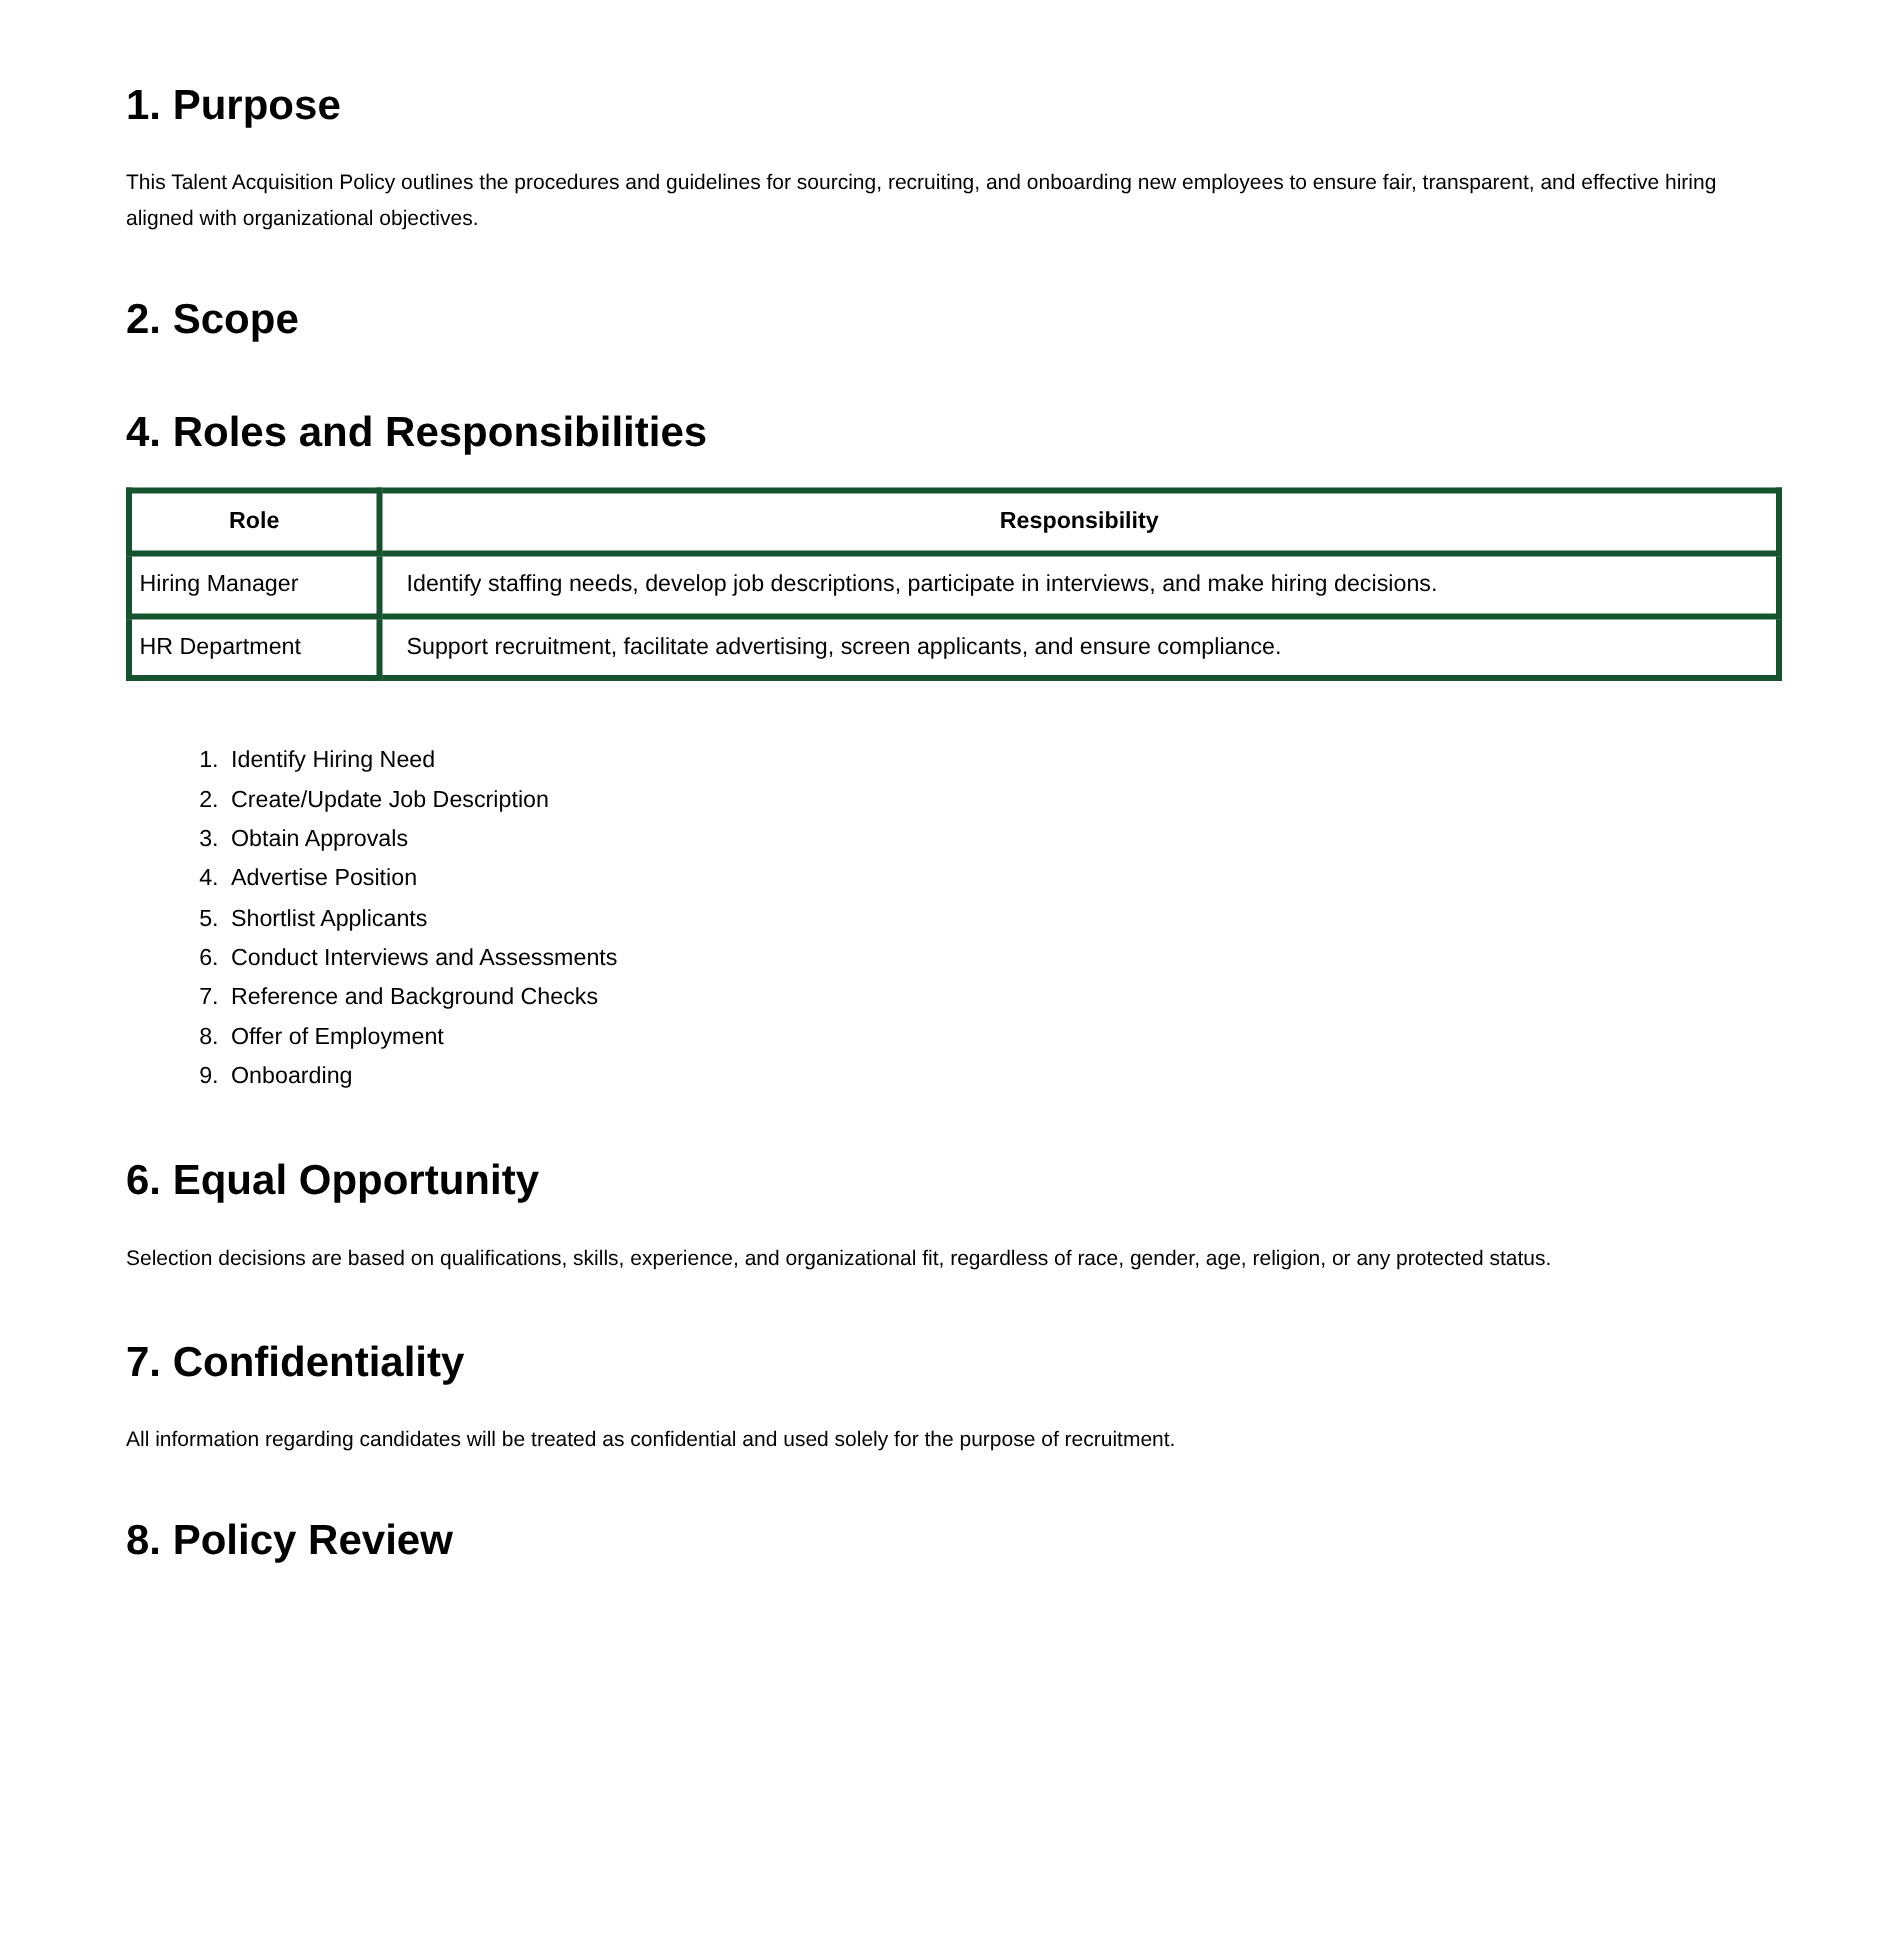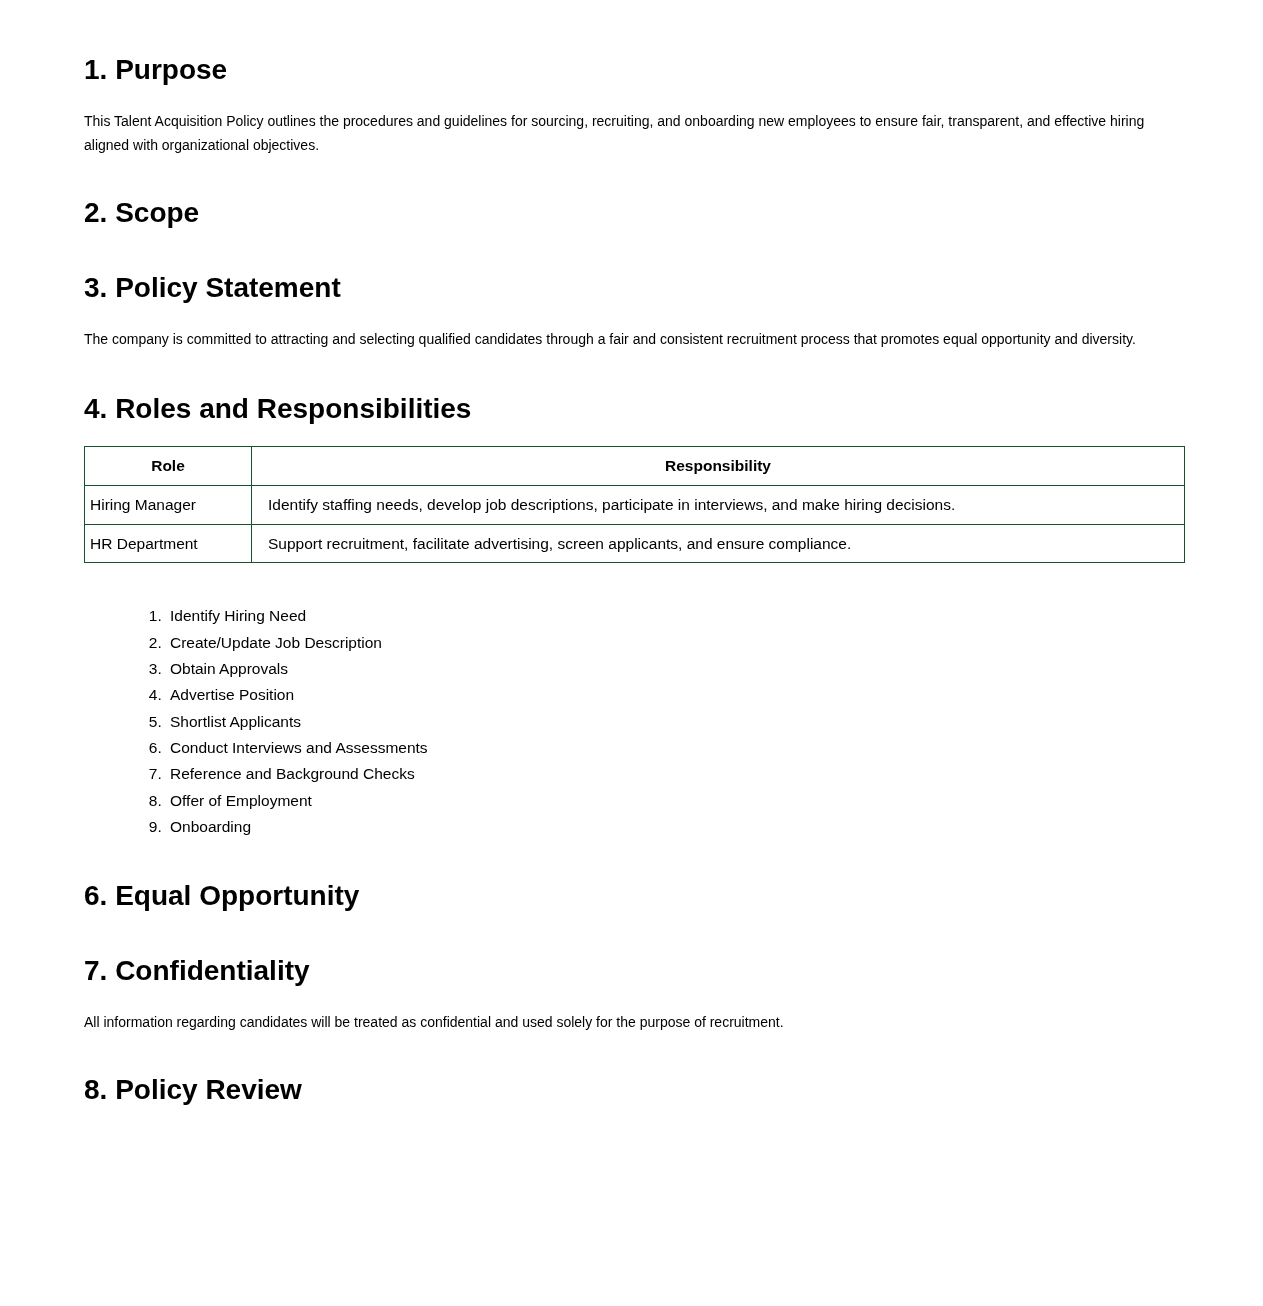--- a/index.html
+++ b/index.html
@@ -45,41 +45,41 @@
   
   .roles-table {
     border-collapse: collapse;
     width: 1100px;
     table-layout: fixed;
     margin: 0;
     font-size: 15.5px;
   }
   .roles-table th,
   .roles-table td {
-    border: 1px solid #14532d;
+    border: 4px solid #14532d;
     padding: 8px 10px;
     height: 18px;
     line-height: 1.4;
     vertical-align: middle;
   }
   .roles-table th {
     font-weight: bold;
     text-align: center;
   }
   .roles-table td {
     text-align: left;
     font-weight: normal;
   }
   .col-role { width: 167px; }
   .col-resp { width: 933px; }
   .roles-table td.cell-role { padding-left: 5px; }
   .roles-table td.cell-resp { padding-left: 16px; }
   
   .process-list {
-    margin: 16px;
+    margin: 0;
     padding: 0 0 0 66px;
     list-style-position: outside;
     font-size: 15.5px;
   }
   .process-list li {
     line-height: 1.70;
     padding-left: 4px;
   }
   .section.sec-table .section-heading { margin-bottom: 20px; }
   .section.sec-list { margin-bottom: 38px; }
@@ -100,24 +100,20 @@
 
   <section class="section sec-purpose">
     <h2 class="section-heading">1. Purpose</h2>
     <p class="section-body">This Talent Acquisition Policy outlines the procedures and guidelines for sourcing, recruiting, and onboarding new employees to ensure fair, transparent, and effective hiring aligned with organizational objectives.</p>
   </section>
 
   <section class="section sec-scope">
     <h2 class="section-heading">2. Scope</h2>
   </section>
 
-  <section class="section sec-policy">
-    <h2 class="section-heading">3. Policy Statement</h2>
-    <p class="section-body">The company is committed to attracting and selecting qualified candidates through a fair and consistent recruitment process that promotes equal opportunity and diversity.</p>
-  </section>
 
   <section class="section sec-table">
     <h2 class="section-heading">4. Roles and Responsibilities</h2>
     <table class="roles-table">
       <colgroup>
         <col class="col-role">
         <col class="col-resp">
       </colgroup>
       <thead>
         <tr>
@@ -147,20 +143,21 @@
       <li>Shortlist Applicants</li>
       <li>Conduct Interviews and Assessments</li>
       <li>Reference and Background Checks</li>
       <li>Offer of Employment</li>
       <li>Onboarding</li>
     </ol>
   </section>
 
   <section class="section sec-equal">
     <h2 class="section-heading">6. Equal Opportunity</h2>
+    <p class="section-body">Selection decisions are based on qualifications, skills, experience, and organizational fit, regardless of race, gender, age, religion, or any protected status.</p>
   </section>
 
   <section class="section sec-conf">
     <h2 class="section-heading">7. Confidentiality</h2>
     <p class="section-body">All information regarding candidates will be treated as confidential and used solely for the purpose of recruitment.</p>
   </section>
 
   <section class="section sec-review">
     <h2 class="section-heading">8. Policy Review</h2>
 

